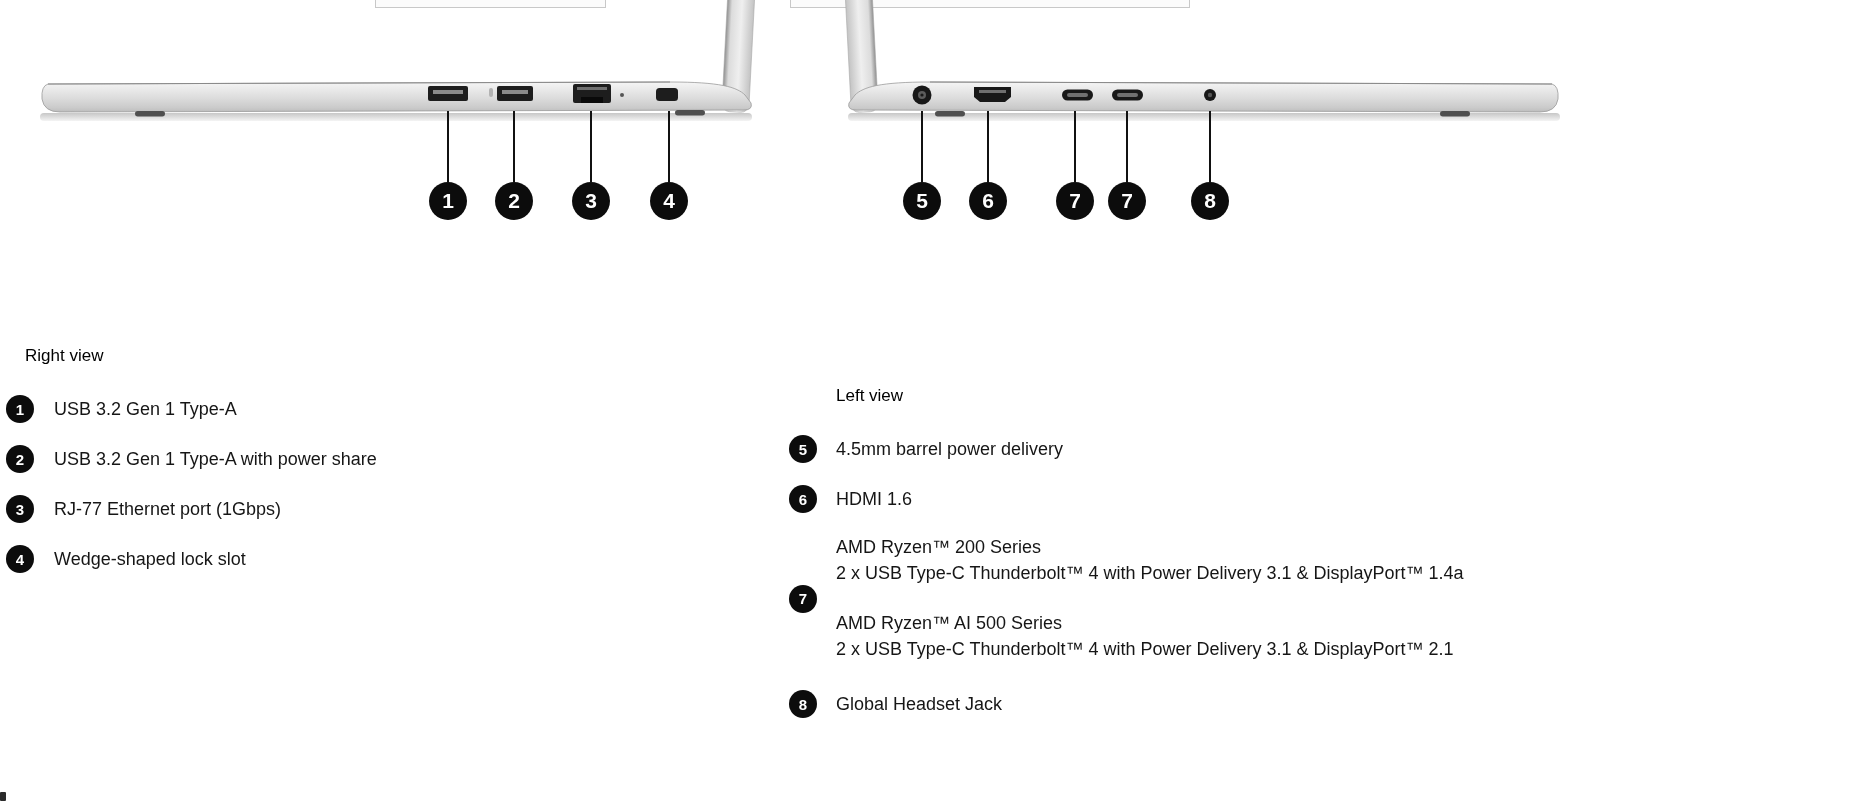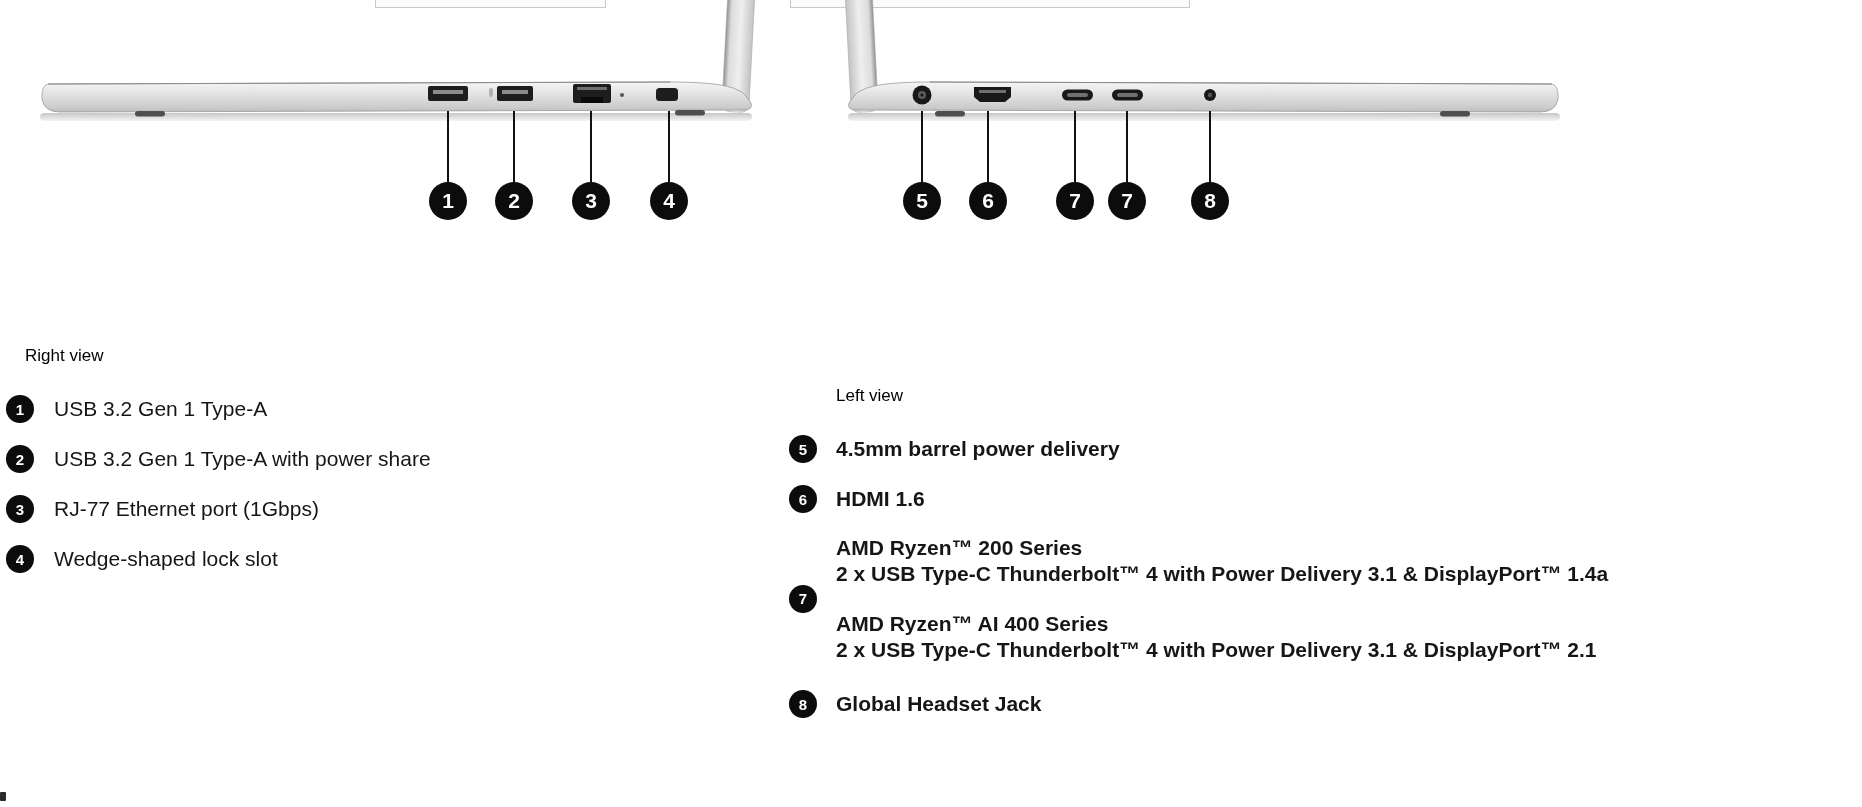--- a/index.html
+++ b/index.html
@@ -70,25 +70,25 @@
     width: 28px; height: 28px;
     border-radius: 50%;
     background: #0c0c0c;
     color: #ffffff;
     font-size: 15px;
     font-weight: 700;
     display: flex; align-items: center; justify-content: center;
   }
   .legend-text {
     margin-left: 20px;
-    font-size: 21px;
+    font-size: 18px;
     color: #161616;
     white-space: nowrap;
   }
-  .legend-col-left .legend-text { margin-left: 19px; font-weight: bold; }
+  .legend-col-left .legend-text { margin-left: 19px; }
   .legend-text.multi { display: flex; flex-direction: column; }
   .spec-line { line-height: 25.5px; white-space: nowrap; }
   .spec-line.gap { margin-top: 25px; }
   .legend-item.item-multi { margin-bottom: 28px; }
 
   .bottom-artifact {
     position: absolute;
     left: 0; top: 792px;
     width: 6px; height: 9px;
     background: #2b2b2b;
@@ -270,21 +270,21 @@
       </div>
       <div class="legend-item">
         <span class="legend-num">6</span>
         <span class="legend-text">HDMI 1.6</span>
       </div>
       <div class="legend-item item-multi">
         <span class="legend-num">7</span>
         <div class="legend-text multi">
           <div class="spec-line">AMD Ryzen™ 200 Series</div>
           <div class="spec-line">2 x USB Type-C Thunderbolt™ 4 with Power Delivery 3.1 &amp; DisplayPort™ 1.4a</div>
-          <div class="spec-line gap">AMD Ryzen™ AI 400 Series</div>
+          <div class="spec-line gap">AMD Ryzen™ AI 500 Series</div>
           <div class="spec-line">2 x USB Type-C Thunderbolt™ 4 with Power Delivery 3.1 &amp; DisplayPort™ 2.1</div>
         </div>
       </div>
       <div class="legend-item">
         <span class="legend-num">8</span>
         <span class="legend-text">Global Headset Jack</span>
       </div>
     </div>
   </section>
 

